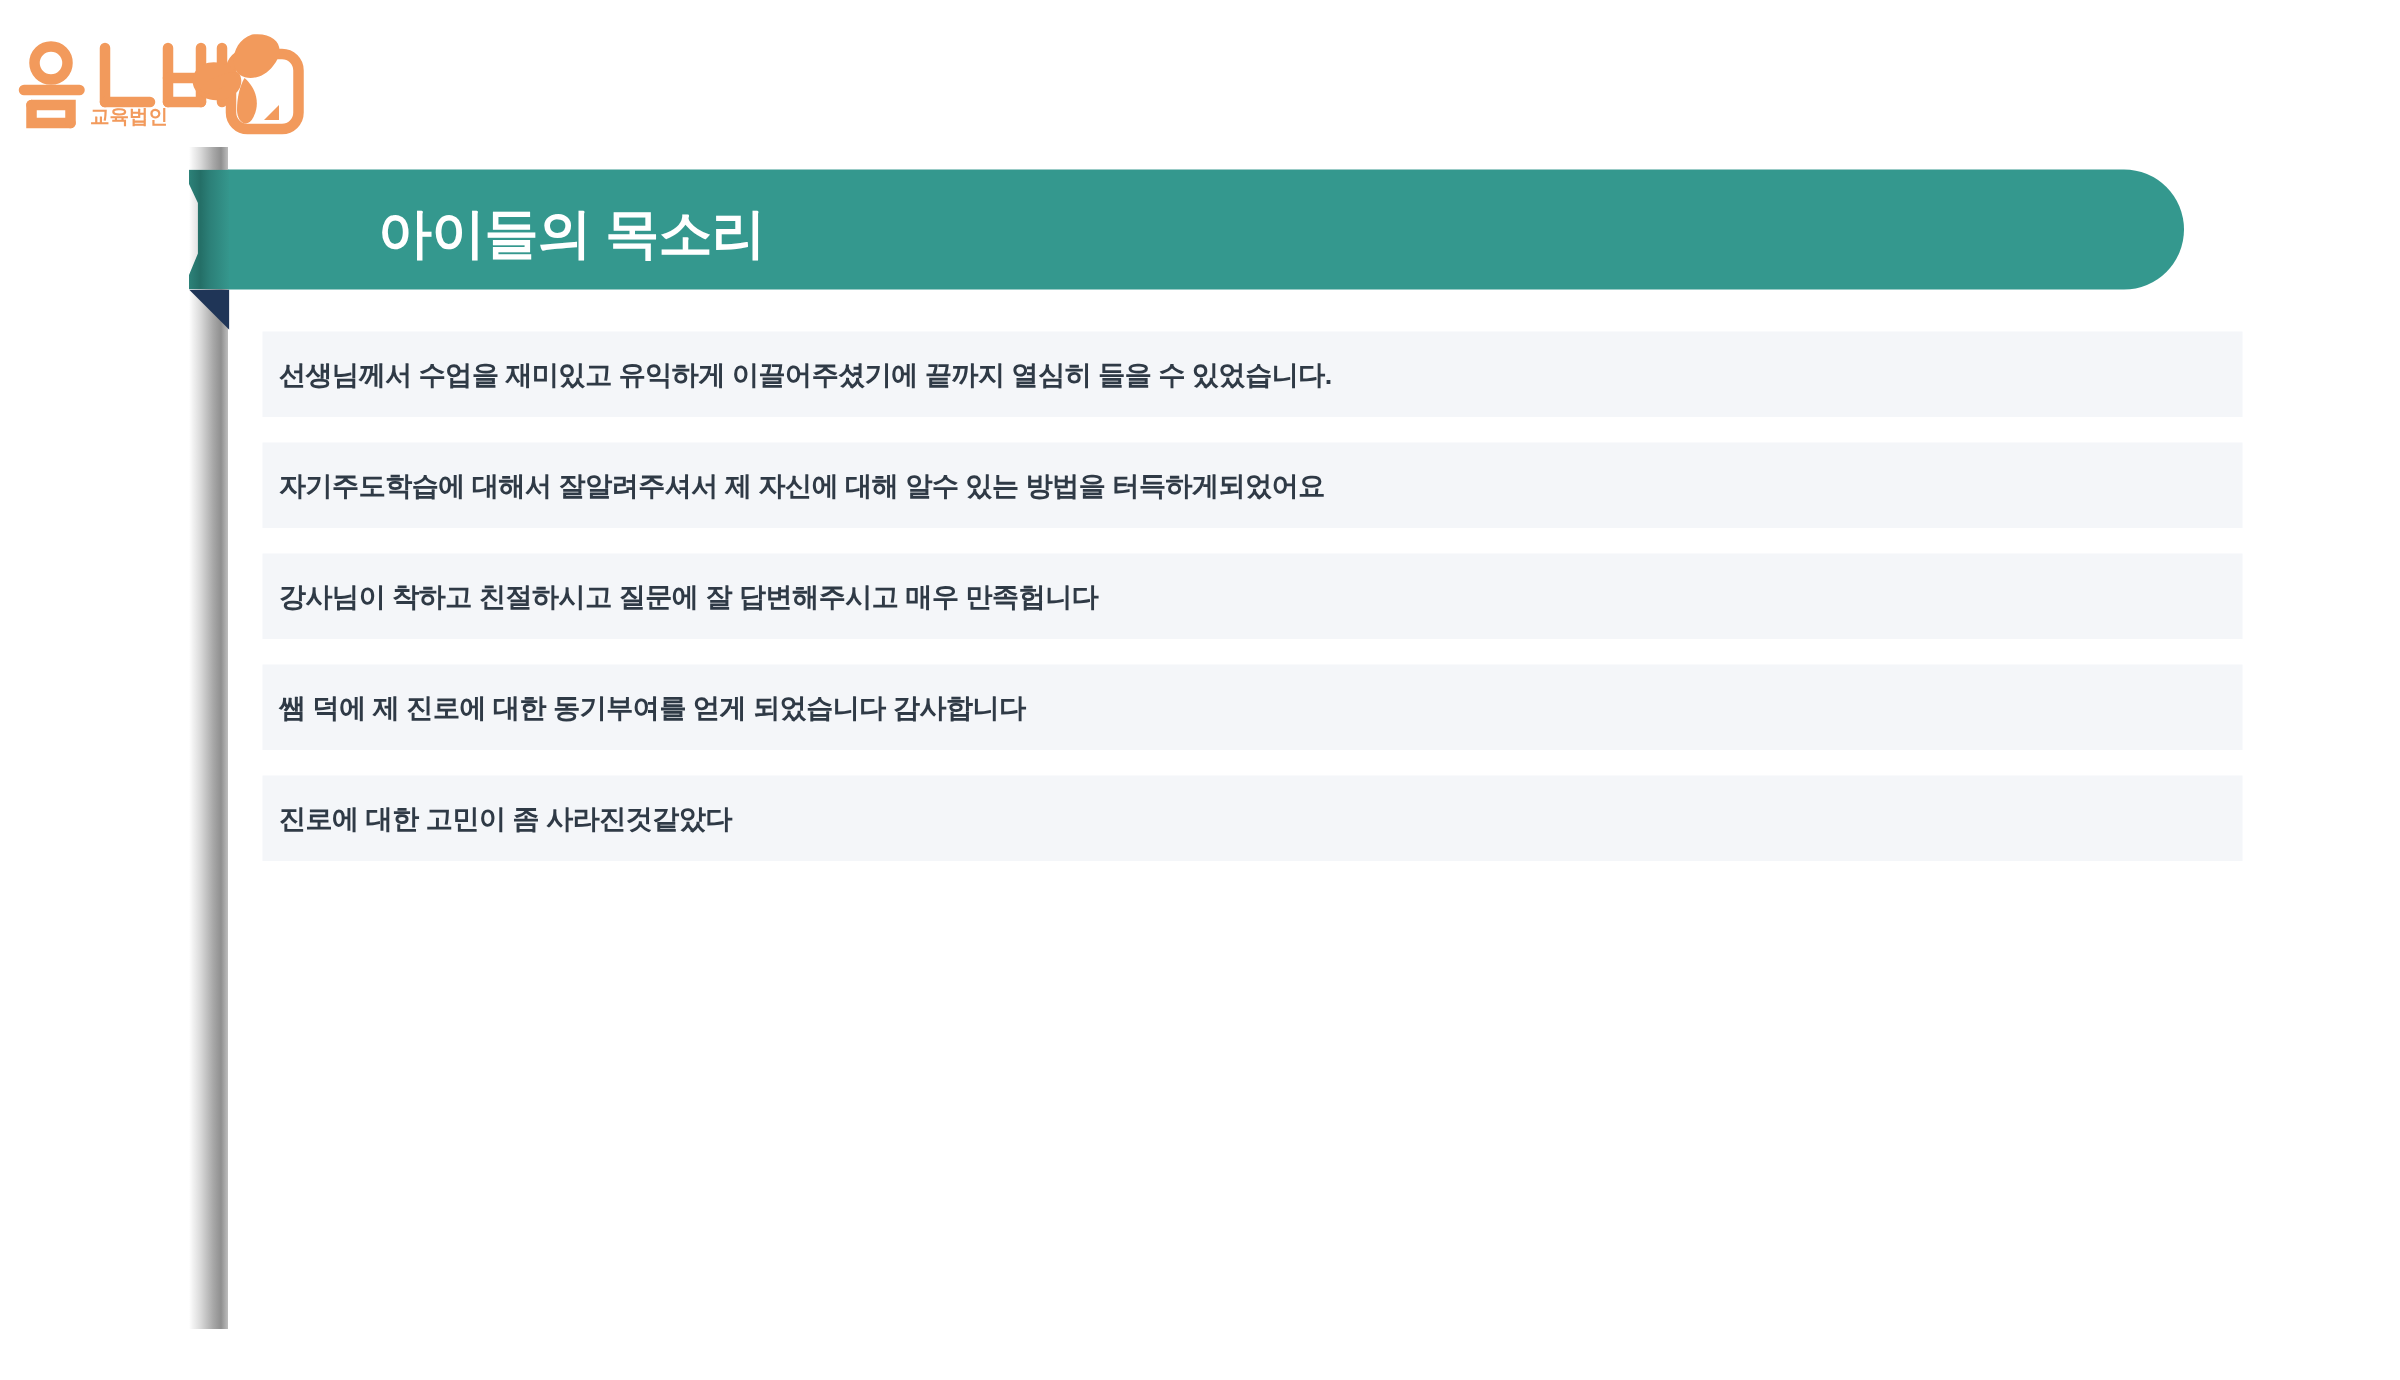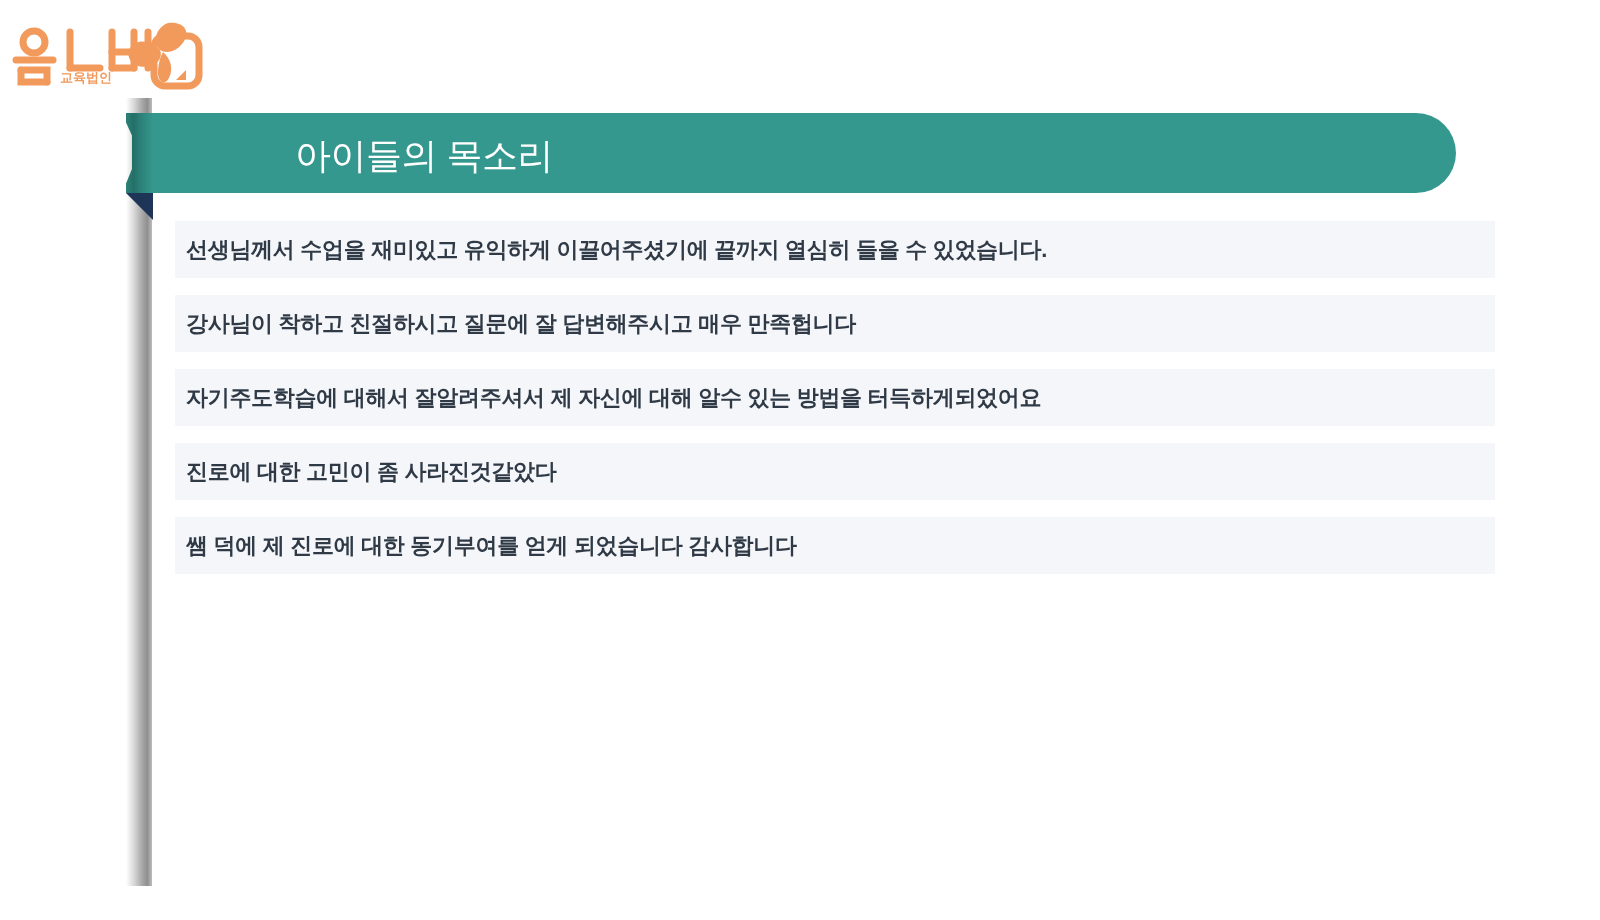--- a/index.html
+++ b/index.html
@@ -79,44 +79,43 @@
     width: 27px;
     height: 27px;
     background: #1f3557;
     clip-path: polygon(0 0, 100% 0, 100% 100%);
   }
   .banner-title {
     position: absolute;
     left: 126px;
     top: 19px;
     font-size: 36px;
-    font-weight: normal;
+    font-weight: bold;
     color: #ffffff;
     letter-spacing: -0.5px;
     white-space: nowrap;
-    margin-left: 43px;
   }
 
   
   .quote-list {
     position: absolute;
     left: 175px;
     top: 221px;
     width: 1320px;
   }
   .quote-row {
     height: 57px;
     background: #f4f6f9;
     margin-bottom: 17px;
     display: flex;
     align-items: center;
   }
   .quote-text {
     padding-left: 11px;
-    font-size: 22px;
+    font-size: 18px;
     font-weight: bold;
     color: #2f3a46;
     letter-spacing: -0.3px;
     white-space: nowrap;
   }
 </style>
 </head>
 <body>
 
 <div class="logo">
@@ -164,24 +163,24 @@
   <div class="banner-fold"></div>
   <div class="banner-tail"></div>
   <div class="banner-title">아이들의 목소리</div>
 </div>
 
 <div class="quote-list">
   <div class="quote-row">
     <span class="quote-text">선생님께서 수업을 재미있고 유익하게 이끌어주셨기에 끝까지 열심히 들을 수 있었습니다.</span>
   </div>
   <div class="quote-row">
+    <span class="quote-text">자기주도학습에 대해서 잘알려주셔서 제 자신에 대해 알수 있는 방법을 터득하게되었어요</span>
+  </div>
+  <div class="quote-row">
     <span class="quote-text">강사님이 착하고 친절하시고 질문에 잘 답변해주시고 매우 만족헙니다</span>
   </div>
   <div class="quote-row">
-    <span class="quote-text">자기주도학습에 대해서 잘알려주셔서 제 자신에 대해 알수 있는 방법을 터득하게되었어요</span>
+    <span class="quote-text">쌤 덕에 제 진로에 대한 동기부여를 얻게 되었습니다 감사합니다</span>
   </div>
   <div class="quote-row">
     <span class="quote-text">진로에 대한 고민이 좀 사라진것같았다</span>
   </div>
-  <div class="quote-row">
-    <span class="quote-text">쌤 덕에 제 진로에 대한 동기부여를 얻게 되었습니다 감사합니다</span>
-  </div>
 </div>
 
 </body></html>

